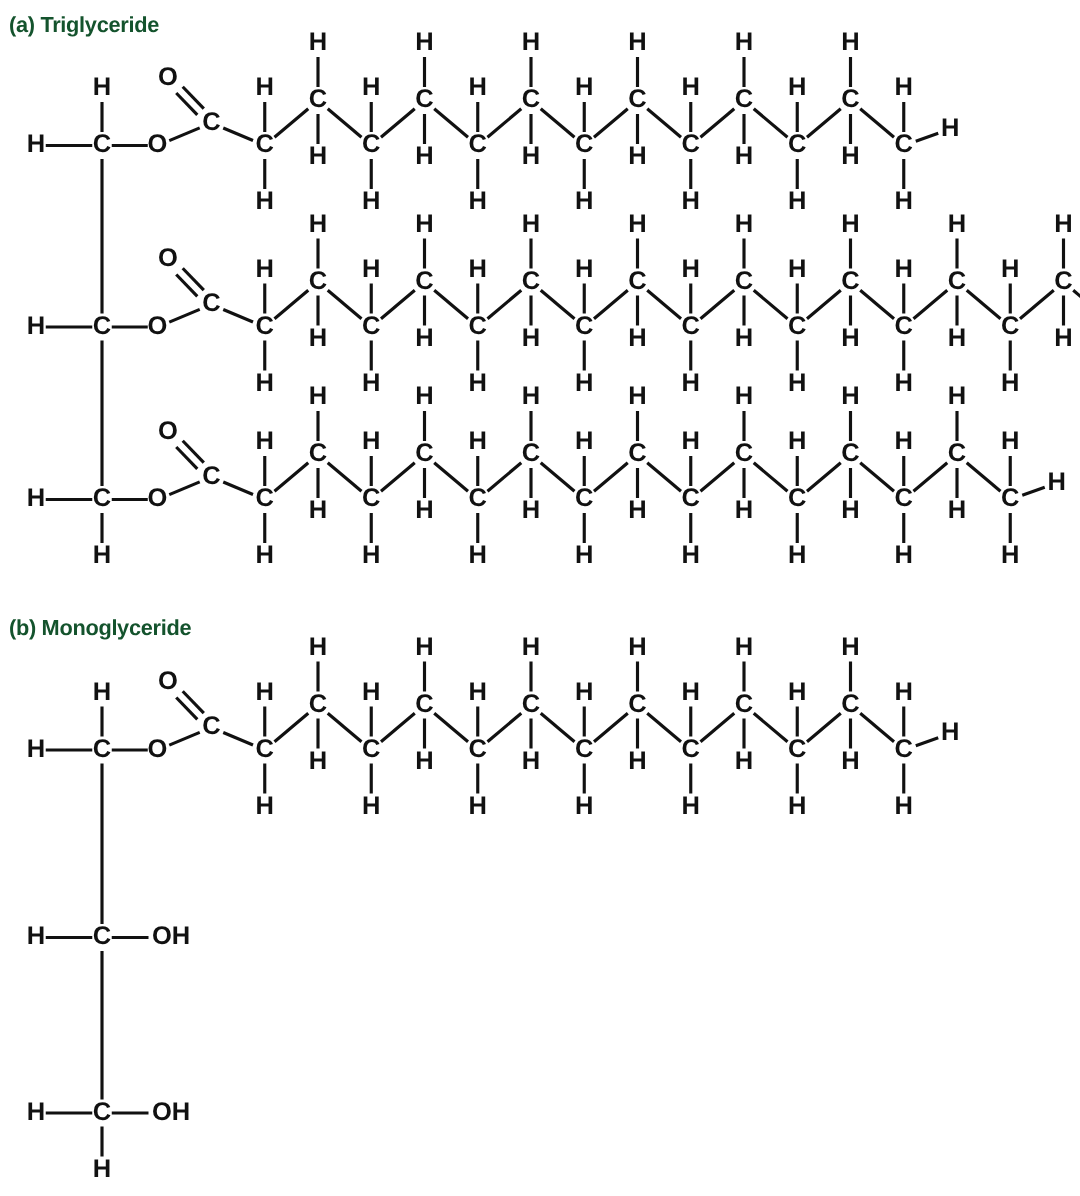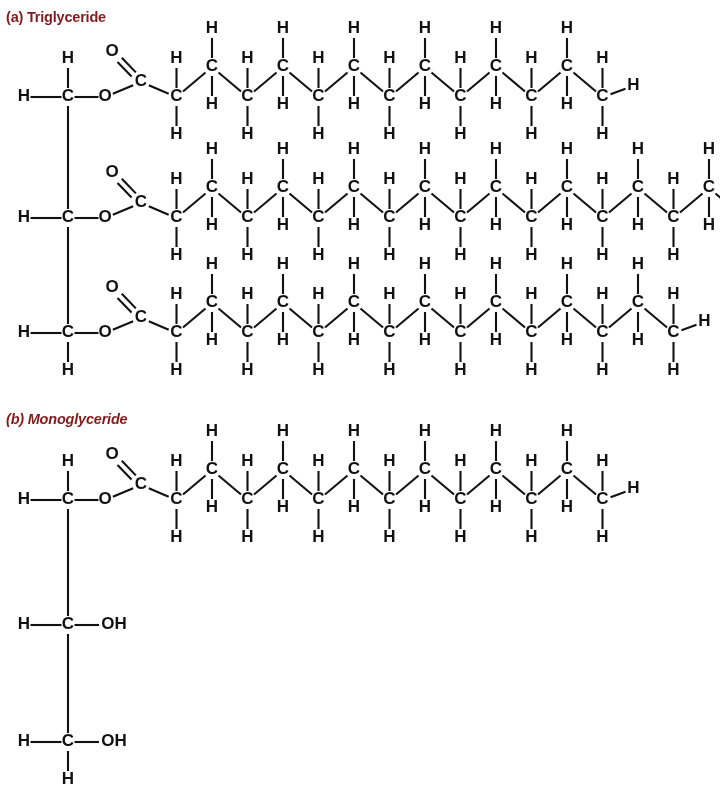--- a/index.html
+++ b/index.html
@@ -6,25 +6,25 @@
   body{
     width:720px;height:797px;position:relative;overflow:hidden;
     font-family:"Liberation Sans", sans-serif;
     color:#111111;
   }
   .panel-title{
     position:absolute;
     font-size:14.5px;
     font-weight:bold;
     letter-spacing:-0.2px;
-    color:#7f1d1d;
+    color:#14532d;
     white-space:nowrap;
   }
   #title-a{left:6px;top:9px;}
-  #title-b{left:6px;top:411px;font-style:italic;}
+  #title-b{left:6px;top:411px;}
 
   svg.structure{
     position:absolute;left:0;top:0;
     width:720px;height:797px;
     pointer-events:none;
   }
   svg.structure text{
     font-family:"Liberation Sans", sans-serif;
     font-size:17px;
     font-weight:bold;

